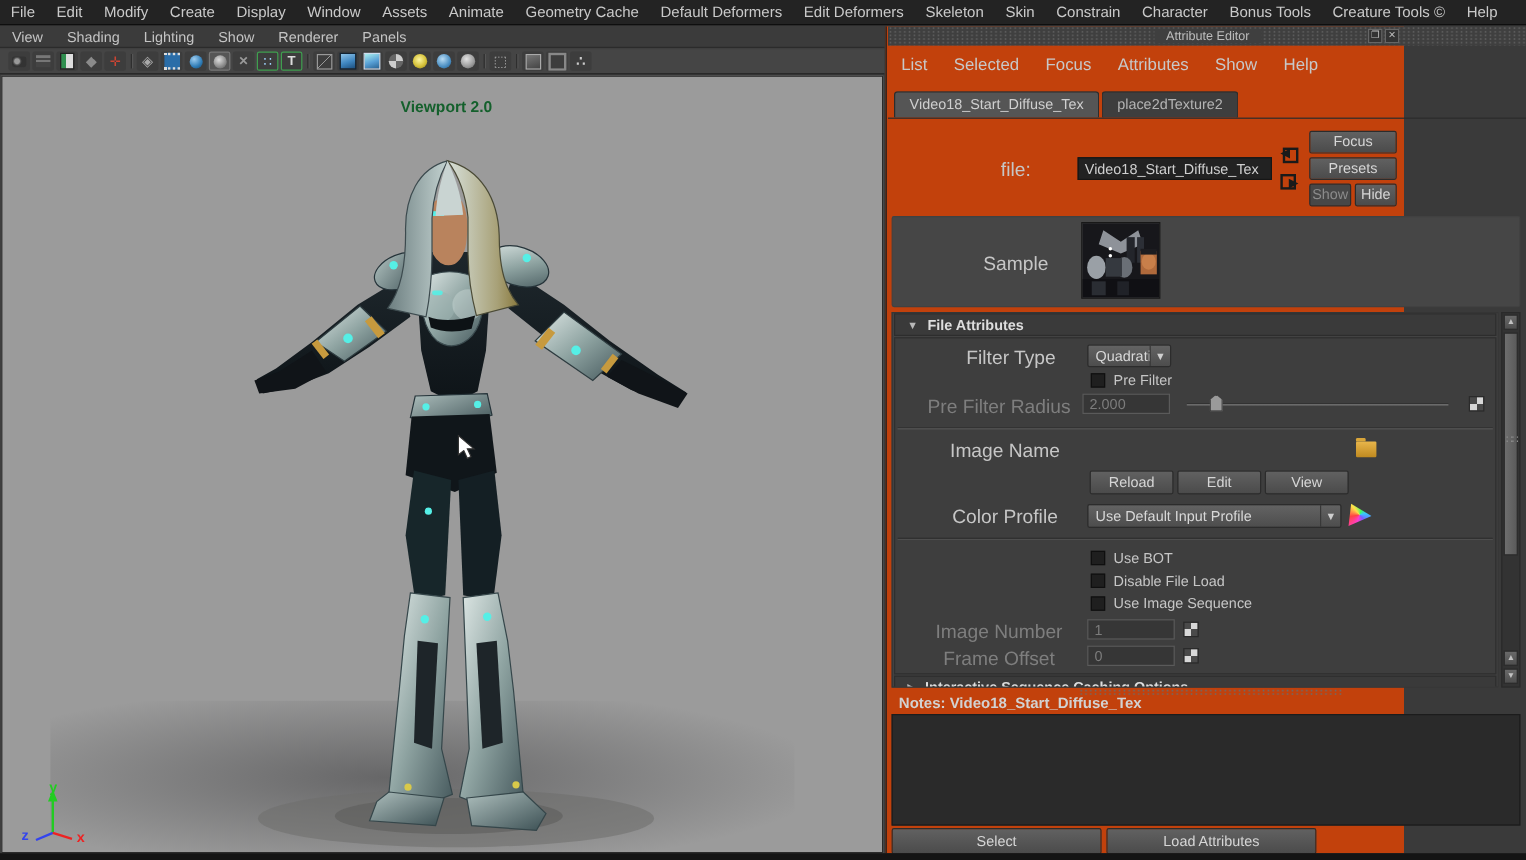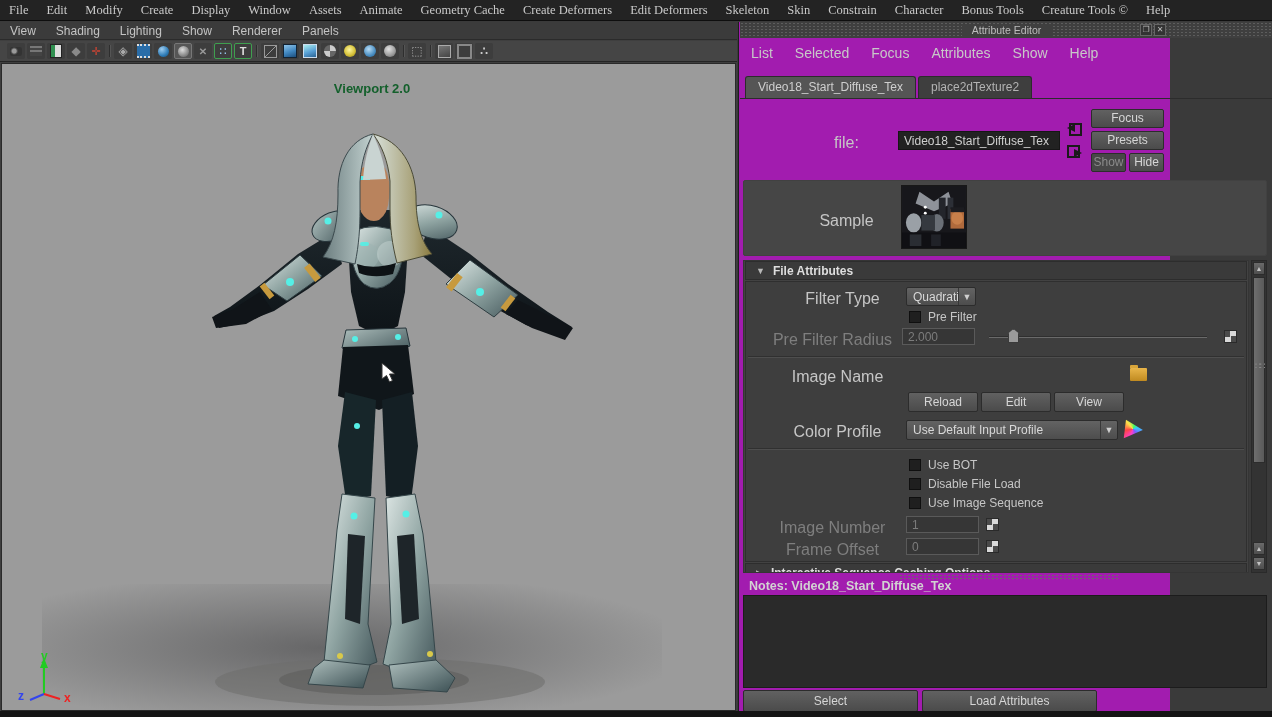--- a/index.html
+++ b/index.html
@@ -4,21 +4,21 @@
 <style>
   * { margin:0; padding:0; box-sizing:border-box; }
   html,body { width:1272px; height:717px; overflow:hidden; background:#1c1c1c;
               font-family:"Liberation Sans", sans-serif; }
   .abs { position:absolute; }
   #app { position:relative; width:1272px; height:717px; background:#3a3a3a; }
 
   
   #menubar { left:0; top:0; width:1272px; height:21px; background:#232323;
              border-bottom:1px solid #0e0e0e; display:flex; align-items:center; }
-  #menubar .mi { color:#cacaca; font-size:12.5px; padding:0 9px; line-height:21px; cursor:default;font-family:Liberation Serif, serif; }
+  #menubar .mi { color:#cacaca; font-size:12.5px; padding:0 9px; line-height:21px; cursor:default; }
 
   
   #left-pane { left:0; top:22px; width:737px; height:689px; background:#3f3f3f; }
   #panel-menubar { left:0; top:0; width:737px; height:18px; background:#3b3b3b;
                    border-bottom:1px solid #2b2b2b; display:flex; align-items:center; }
   #panel-menubar .mi { color:#c4c4c4; font-size:12px; padding:0 10px; }
   #toolbar { left:0; top:19px; width:737px; height:21px; background:#454545;
              border-bottom:1px solid #242424; display:flex; align-items:center; padding-left:6px; }
   .ticon { width:18px; height:16px; margin:0 1px; border-radius:2px; background:#3d3d3d;
            display:flex; align-items:center; justify-content:center; font-size:10px; color:#bbb;
@@ -56,21 +56,21 @@
   .ic-share::after{content:"∴";color:#ccc;font-size:12px;font-weight:bold;}
 
   
   #viewport { left:1px; top:41px; width:735px; height:648px; background:#9b9b9b;
               border:1px solid #2a2a2a; overflow:hidden; }
   #viewport-label { left:285px; top:17px; color:#14602c; font-weight:bold; font-size:13px; width:170px; text-align:center;}
   #persp-label { left:303px; top:631px; color:#2a9158; font-weight:bold; font-size:12.5px; width:130px; text-align:left;margin-top:18px;}
   #scene, #axis-gizmo, #cursor { position:absolute; pointer-events:none; }
 
   
-  #ae-pane { left:738px; top:22px; width:432px; height:689px; background:#a21caf;
+  #ae-pane { left:738px; top:22px; width:432px; height:689px; background:#c2410c;
              border-left:1px solid #1e1e1e; }
   #ae-header { left:1px; top:0px; width:533px; height:16px; background:#3f3f3f;
      background-image:radial-gradient(#5d5d5d 0.8px, transparent 1px); background-size:4px 3px;
      display:flex; align-items:center; justify-content:center; }
   #ae-title { background:#3f3f3f; padding:0 10px; font-size:10.5px; color:#bdbdbd; }
   .winbtn { position:absolute; top:2px; width:12px; height:12px; background:#333; border:1px solid #666;
             color:#bbb; font-size:8px; line-height:10px; text-align:center; }
   #ae-restore { right:18px; } #ae-close { right:4px; }
   #ae-menubar { left:1px; top:20px; width:533px; height:22px; display:flex; align-items:center; }
   #ae-menubar .mi { color:#c8c8c8; font-size:14px; padding:0 11px; }
@@ -168,21 +168,21 @@
   <div id="menubar" class="abs">
     <span class="mi">File</span>
     <span class="mi">Edit</span>
     <span class="mi">Modify</span>
     <span class="mi">Create</span>
     <span class="mi">Display</span>
     <span class="mi">Window</span>
     <span class="mi">Assets</span>
     <span class="mi">Animate</span>
     <span class="mi">Geometry Cache</span>
-    <span class="mi">Create Deformers</span>
+    <span class="mi">Default Deformers</span>
     <span class="mi">Edit Deformers</span>
     <span class="mi">Skeleton</span>
     <span class="mi">Skin</span>
     <span class="mi">Constrain</span>
     <span class="mi">Character</span>
     <span class="mi">Bonus Tools</span>
     <span class="mi">Creature Tools ©</span>
     <span class="mi">Help</span>
   </div>
 

